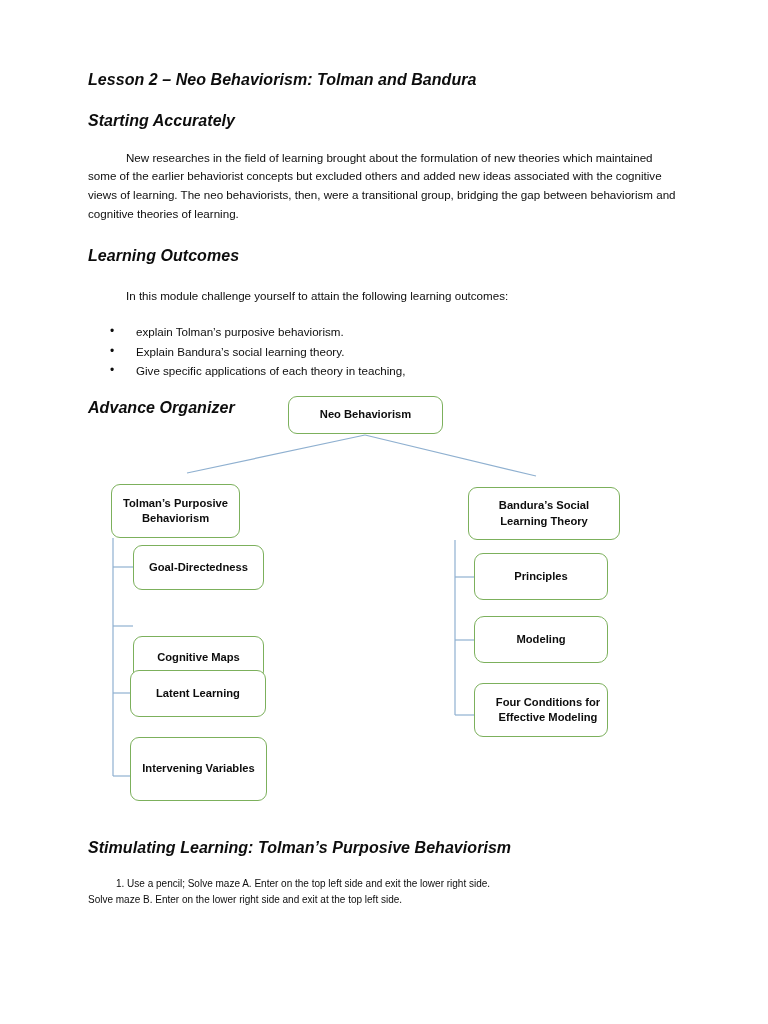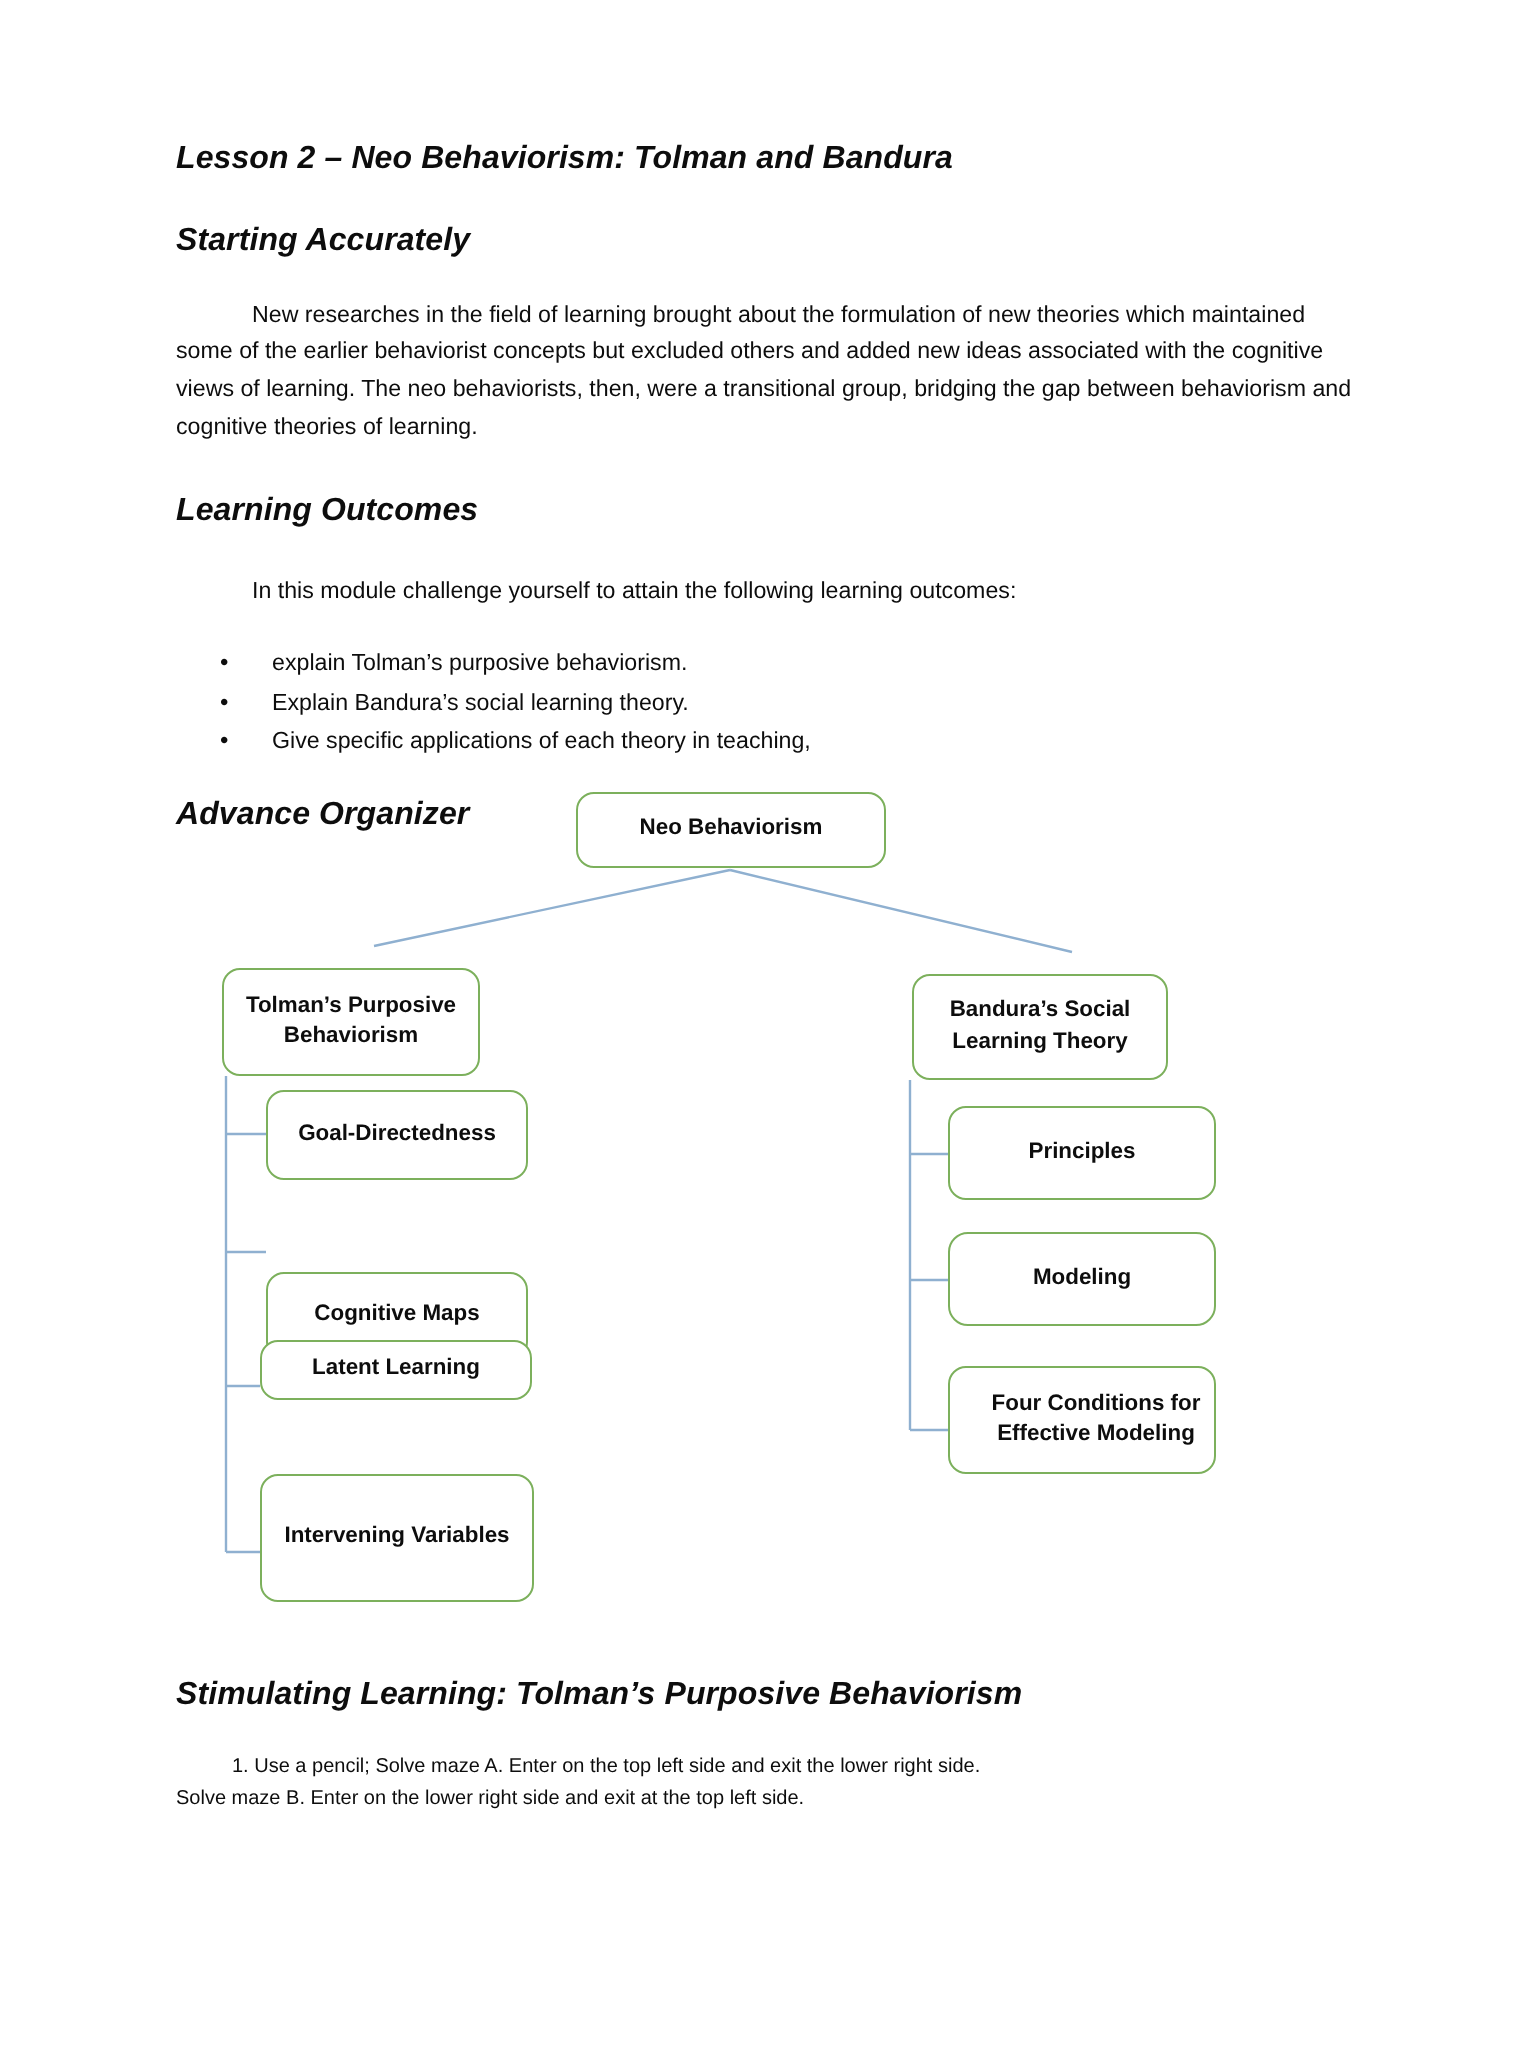--- a/index.html
+++ b/index.html
@@ -102,24 +102,24 @@
     color: #0d0d0d;
     line-height: 1.35;
     padding: 2px 6px;
     pointer-events: auto;
   }
 
   .node-root      { left: 288px; top: 396px; width: 155px; height: 38px; }
   .node-tolman    { left: 111px; top: 484px; width: 129px; height: 54px; }
   .node-goal      { left: 133px; top: 545px; width: 131px; height: 45px; }
   .node-cogmaps   { left: 133px; top: 604px; width: 131px; height: 44px; margin-top: 32px; }
-  .node-latent    { left: 130px; top: 670px; width: 136px; height: 30px; }
+  .node-latent    { left: 130px; top: 670px; width: 136px; height: 47px; }
   .node-interven  { left: 130px; top: 737px; width: 137px; height: 64px; }
 
-  .node-bandura   { left: 456px; top: 487px; width: 128px; height: 53px; }
+  .node-bandura   { left: 468px; top: 487px; width: 152px; height: 53px; }
   .node-principles{ left: 474px; top: 553px; width: 134px; height: 47px; }
   .node-modeling  { left: 474px; top: 616px; width: 134px; height: 47px; border-radius: 10px; }
   .node-fourcond  { left: 474px; top: 683px; width: 134px; height: 54px; padding-left: 20px; }
 
   .bottom-block {
     position: absolute;
     left: 88px;
     top: 838px;
     width: 592px;
   }

